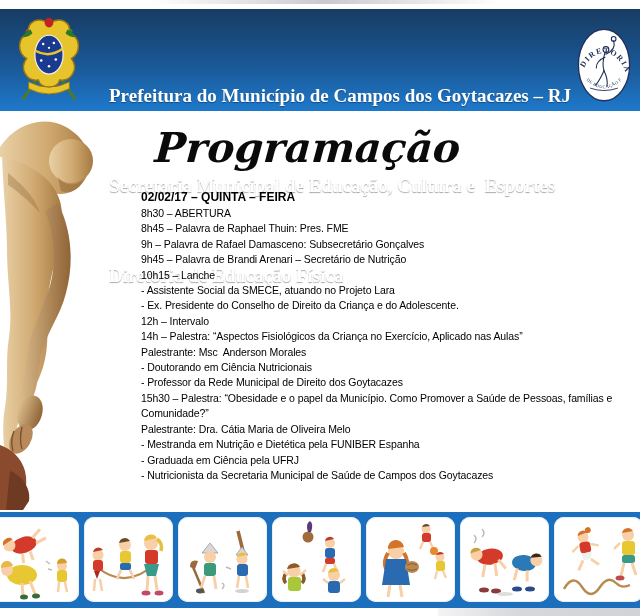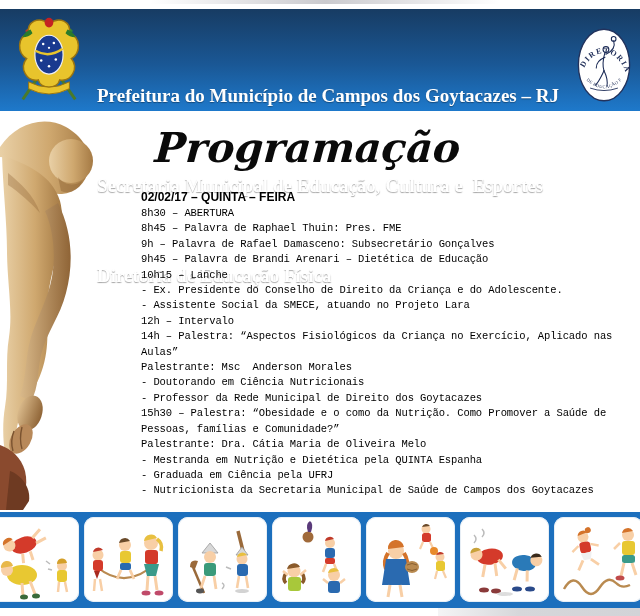--- a/index.html
+++ b/index.html
@@ -4,35 +4,35 @@
 <style>
   html,body{margin:0;padding:0;background:#fff;}
   .page{position:relative;width:640px;height:616px;background:#ffffff;overflow:hidden;
         font-family:"Liberation Sans",sans-serif;}
   .top-smudge{position:absolute;left:150px;top:0;width:350px;height:4px;
         background:linear-gradient(90deg,rgba(160,160,165,0),rgba(150,150,158,.5),rgba(160,160,165,0));}
   
   .header{position:absolute;left:0;top:9px;width:640px;height:102px;
         background:linear-gradient(180deg,#173c63 0%,#1a5896 55%,#1e79cb 100%);}
   .crest{position:absolute;left:15px;top:4px;width:68px;height:94px;}
-  .header-lines{position:absolute;left:97px;top:12px;color:#ffffff;
+  .header-lines{position:absolute;left:109px;top:12px;color:#ffffff;
         font-family:"Liberation Serif",serif;font-weight:bold;font-size:19px;line-height:30px;
         white-space:pre;text-shadow:0 1px 1px rgba(0,0,0,.35);}
   .seal{position:absolute;right:7px;top:16px;width:58px;height:80px;}
   
   .title{position:absolute;left:155px;top:124px;width:280px;text-align:center;
         font-family:"DejaVu Serif",serif;font-style:italic;font-weight:bold;font-size:41px;
         color:#0a0a0a;transform:skewX(-4deg);}
   
   .statue{position:absolute;left:0;top:113px;width:118px;height:397px;}
   
   .schedule{position:absolute;left:141px;top:189px;width:494px;color:#000;
         font-size:10.5px;letter-spacing:-0.1px;line-height:15.4px;}
   .schedule .heading{font-weight:bold;font-size:12px;letter-spacing:0;line-height:16px;margin-bottom:1px;}
-  .schedule .line{white-space:pre-wrap;font-family:Liberation Mono, monospace;}
+  .schedule .line{white-space:pre-wrap;}
   
   .band{position:absolute;left:0;top:512px;width:640px;height:96px;background:#1c6fbd;}
   .tiles-row{position:absolute;left:-10px;top:517px;display:flex;gap:5px;}
   .tile{width:89px;height:85px;background:#ffffff;border-radius:10px;flex:0 0 auto;overflow:hidden;
         box-shadow:inset 0 0 0 1px #e7eef5;}
   .tile svg{display:block;}
   .bottom-gray{position:absolute;left:438px;top:608px;width:202px;height:8px;
         background:linear-gradient(90deg,#f4f4f5,#d6d7da 40%,#d2d3d7);}
 </style>
 </head>
@@ -130,32 +130,32 @@
     <path d="M10,358 C21,362 31,374 29,388 L23,397 L6,397 Z" fill="#6e3a22"></path>
 
     <path d="M8,60 C20,70 34,82 40,100 C33,92 18,78 8,72 Z" fill="#8f6436" opacity=".35"></path>
   </svg>
 
   <div class="schedule">
     <div class="heading">02/02/17 – QUINTA – FEIRA</div>
     <div class="line">8h30 – ABERTURA</div>
     <div class="line">8h45 – Palavra de Raphael Thuin: Pres. FME</div>
     <div class="line">9h – Palavra de Rafael Damasceno: Subsecretário Gonçalves</div>
-    <div class="line">9h45 – Palavra de Brandi Arenari – Dietética de Educação</div>
+    <div class="line">9h45 – Palavra de Brandi Arenari – Secretário de Nutrição</div>
     <div class="line">10h15 – Lanche</div>
+    <div class="line">- Assistente Social da SMECE, atuando no Projeto Lara</div>
     <div class="line">- Ex. Presidente do Conselho de Direito da Criança e do Adolescente.</div>
-    <div class="line">- Assistente Social da SMECE, atuando no Projeto Lara</div>
     <div class="line">12h – Intervalo</div>
     <div class="line">14h – Palestra: “Aspectos Fisiológicos da Criança no Exercício, Aplicado nas Aulas”</div>
     <div class="line">Palestrante: Msc  Anderson Morales</div>
     <div class="line">- Doutorando em Ciência Nutricionais</div>
     <div class="line">- Professor da Rede Municipal de Direito dos Goytacazes</div>
-    <div class="line">15h30 – Palestra: “Obesidade e o como da Nutrição. Como Promover a Saúde de Pessoas, famílias e Comunidade?”</div>
+    <div class="line">15h30 – Palestra: “Obesidade e o papel da Município. Como Promover a Saúde de Pessoas, famílias e Comunidade?”</div>
     <div class="line">Palestrante: Dra. Cátia Maria de Oliveira Melo</div>
-    <div class="line">- Mestranda em Nutrição e Dietética pela QUINTA Espanha</div>
+    <div class="line">- Mestranda em Nutrição e Dietética pela FUNIBER Espanha</div>
     <div class="line">- Graduada em Ciência pela UFRJ</div>
     <div class="line">- Nutricionista da Secretaria Municipal de Saúde de Campos dos Goytacazes</div>
   </div>
 
   <div class="band"></div>
   <div class="tiles-row">
 
     <div class="tile">
       <svg viewBox="0 0 89 85">
         <ellipse cx="32" cy="58" rx="15" ry="10" fill="#e8c832"></ellipse>

